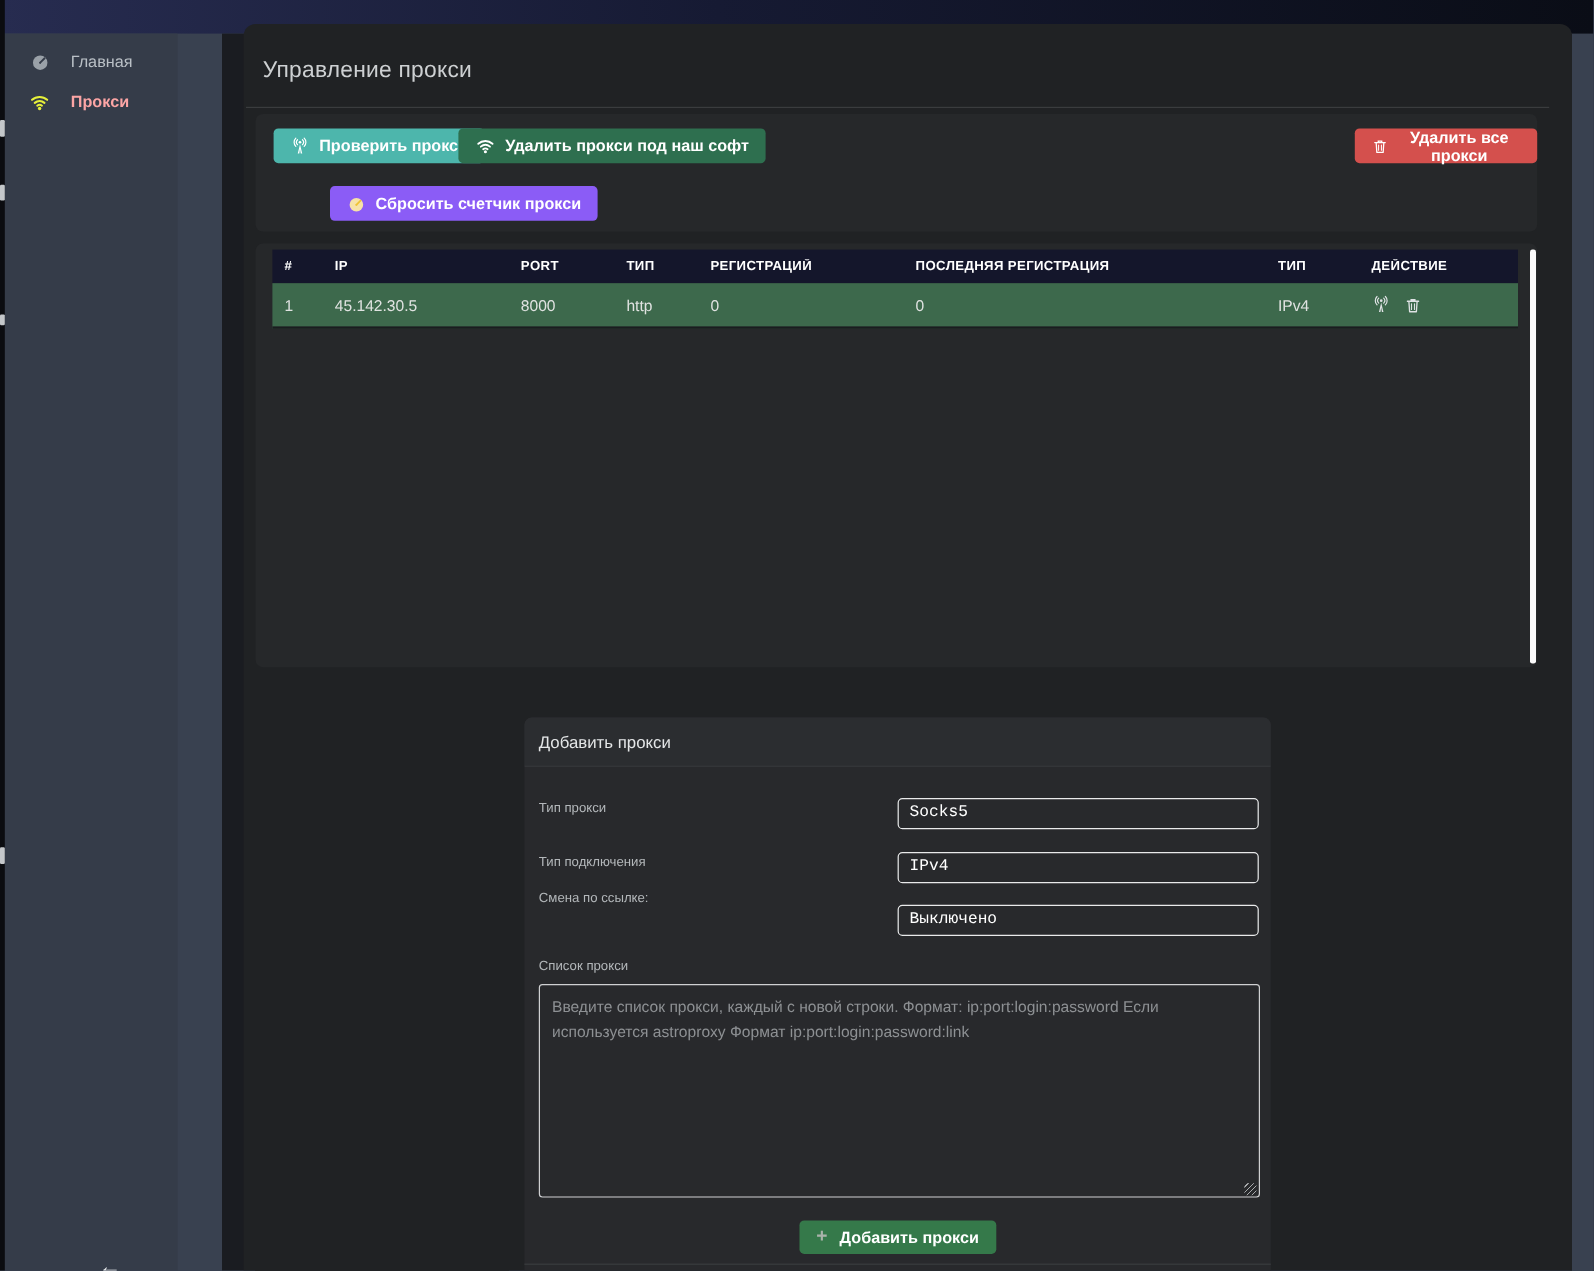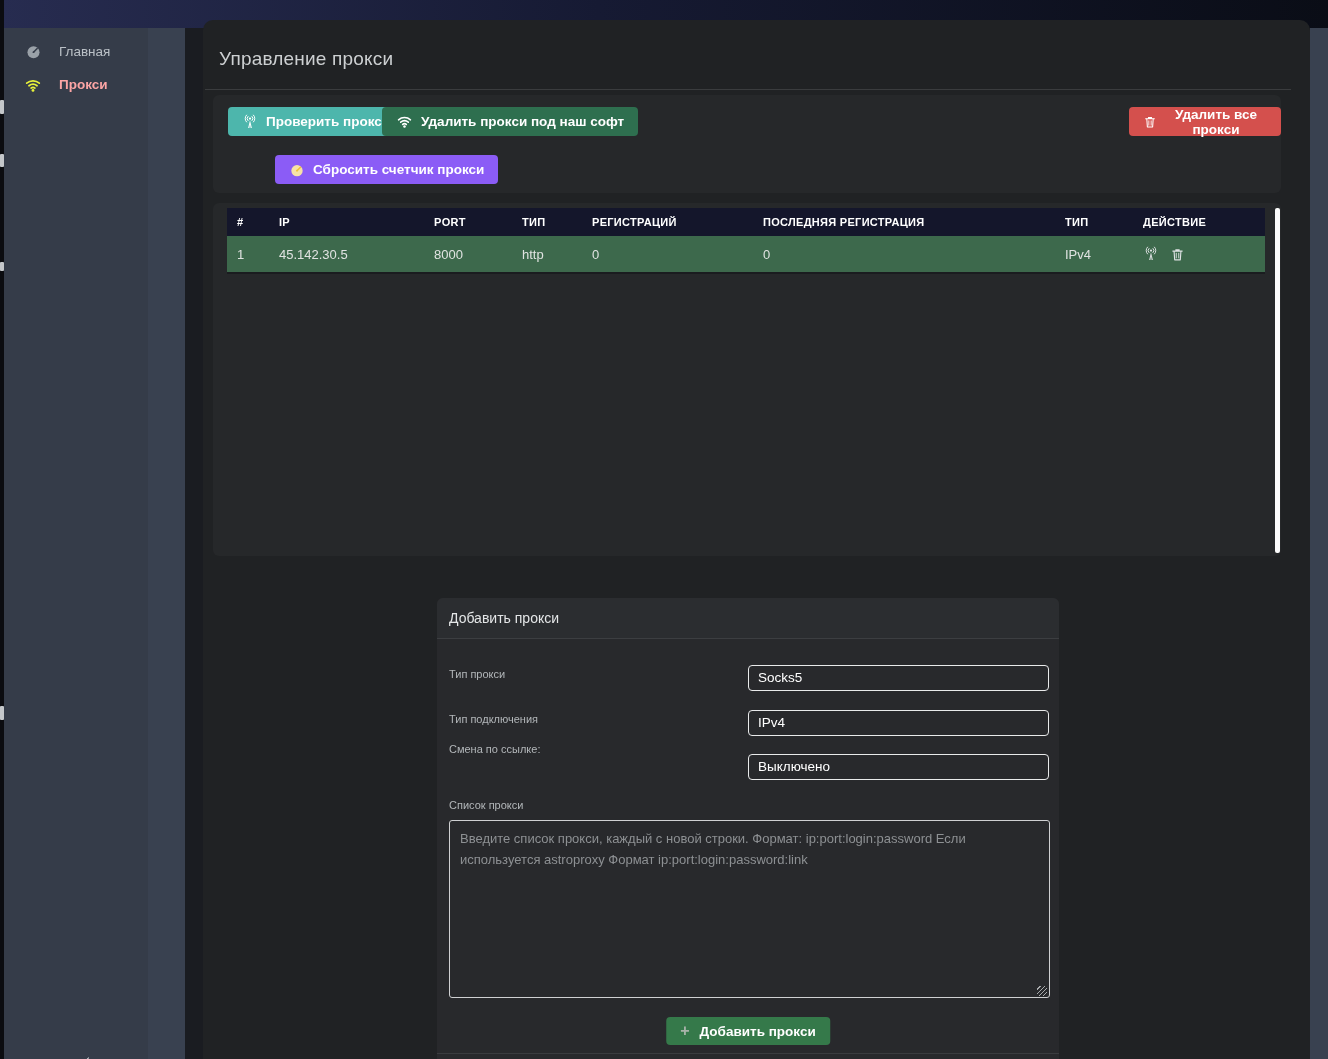--- a/index.html
+++ b/index.html
@@ -51,21 +51,21 @@
   .row-actions { display:flex; align-items:center; gap:11px; color:#dfe2e4; }
   .icon-btn { display:flex; cursor:pointer; color:#dfe2e4; }
   .vscroll { position:absolute; left:1062px; top:5px; width:5px; height:345px; background:#fbfbfb; border-radius:2px; }
 
   
   .form-card { position:absolute; left:234px; top:578px; width:622px; height:481px; background:#28292c; border-radius:6px 6px 0 0; }
   .form-header { height:41px; background:#2b2d30; border-bottom:1px solid #3c3e41; border-radius:6px 6px 0 0;
                  display:flex; align-items:center; padding-left:12px; color:#e4e6e7; font-size:14px; font-weight:500; }
   .f-label { position:absolute; left:12px; color:#b3b7ba; font-size:11px; }
   .f-input { position:absolute; left:311px; width:301px; height:26px; border:1px solid #e9eaeb; border-radius:4px;
-             background:transparent; color:#ffffff; font-size:13.5px; line-height:24px; padding:0 9px; cursor:pointer; }
+             background:transparent; color:#ffffff; font-size:13.5px; line-height:24px; padding:0 9px; cursor:pointer;font-family:Liberation Mono, monospace; }
   .f-textarea { position:absolute; left:12px; top:222px; width:601px; height:178px; background:transparent;
                 border:1px solid #cfd0d2; border-radius:3px; color:#fff; font-size:13px; padding:8px 10px;
                 font-family:"Liberation Sans",sans-serif; resize:none; line-height:1.6; }
   .f-textarea::placeholder { color:#8d9093; }
   .resize-grip { position:absolute; left:600px; top:388px; width:10px; height:10px;
                  background:repeating-linear-gradient(135deg, transparent 0 2px, #a9abad 2px 3px); pointer-events:none; }
   .btn-add { position:absolute; left:50%; transform:translateX(-50%); top:419px; background:#35794a; height:28px; }
   .btn-add .plus { color:#a9b3aa; font-weight:bold; font-size:16px; margin-right:2px; }
   .form-footer-divider { position:absolute; left:0; top:455px; width:622px; height:1px; background:#3a3c3f; }
 

